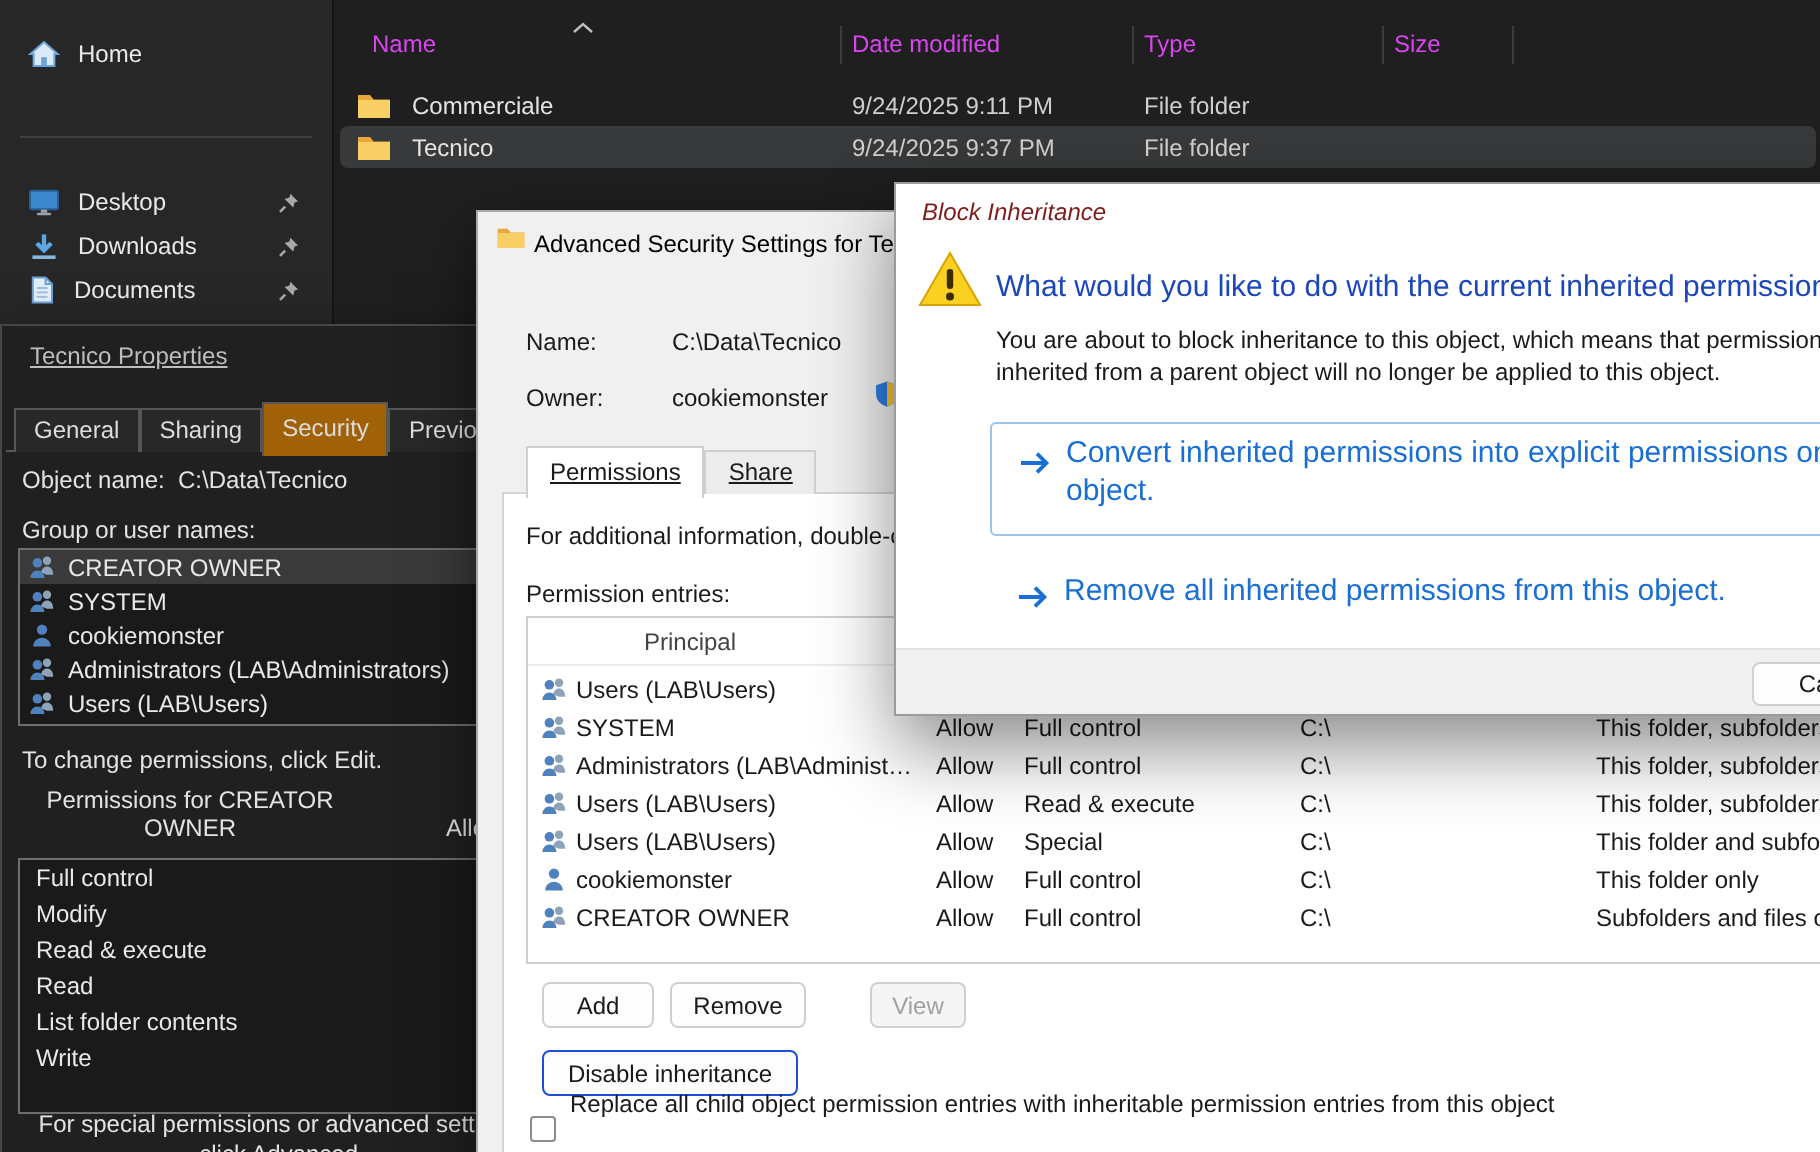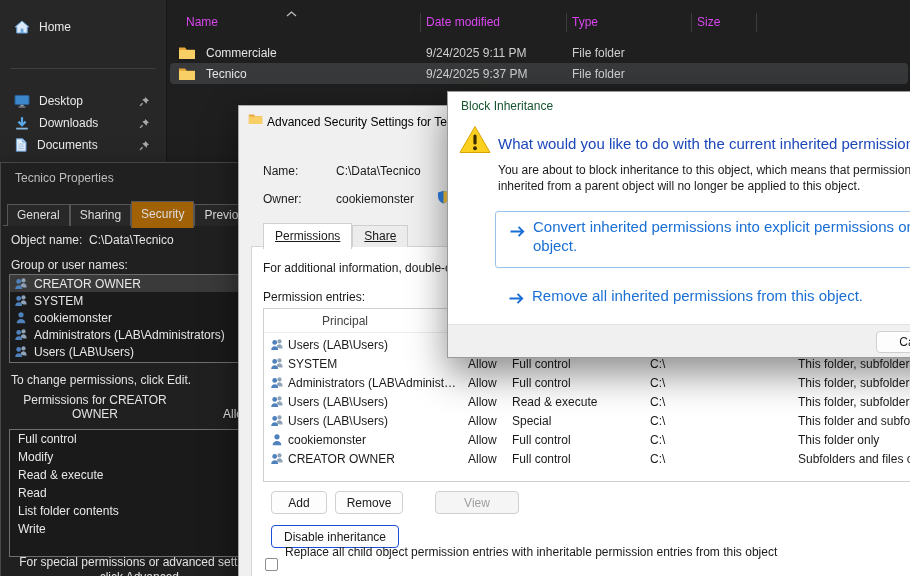--- a/index.html
+++ b/index.html
@@ -19,21 +19,21 @@
     color:#e4e4e4;border-radius:4px;}
   .file-row.sel{background:#38393a;}
   .file-row .ficon{margin-left:8px;display:flex;}
   .file-row .fname{margin-left:10px;}
   .file-row .fdate{position:absolute;left:256px;color:#cfcfcf;}
   .file-row .ftype{position:absolute;left:402px;color:#cfcfcf;}
 
   
   .props{left:0;top:162px;width:420px;height:414px;background:#202020;border:1px solid #474747;
     box-shadow:0 8px 22px rgba(0,0,0,.55);color:#e3e3e3;z-index:10;}
-  .props .ptitle{position:absolute;left:14px;top:8px;color:#bdbdbd;}
+  .props .ptitle{position:absolute;left:14px;top:8px;color:#bdbdbd;text-decoration:underline;}
   .ptabs{position:absolute;left:6px;top:38px;display:flex;align-items:flex-end;z-index:2;}
   .ptab{border:1px solid #565656;border-bottom:none;background:#282828;padding:3px 9px 4px;
     color:#dcdcdc;margin-bottom:2px;}
   .ptab.sel{background:#a16207;padding-top:5px;padding-bottom:7px;margin-bottom:0;}
   .ptab-line{position:absolute;left:2px;top:62px;width:416px;height:1px;background:#565656;z-index:1;}
   .plabel{position:absolute;color:#e3e3e3;text-align:center;}
   .plist{position:absolute;left:8px;width:330px;background:#1a1a1a;border:1px solid #6e6e6e;overflow:hidden;}
   .plist-item{height:17px;display:flex;align-items:center;gap:6px;padding-left:4px;color:#e8e8e8;}
   .plist-item.sel{background:#3a3a3a;}
   .plist2-item{height:18px;display:flex;align-items:center;padding-left:8px;color:#e8e8e8;}
@@ -64,21 +64,21 @@
   .abtn{position:absolute;height:23px;background:#fdfdfd;border:1px solid #d0d0d0;border-radius:4px;
     display:flex;align-items:center;justify-content:center;color:#1a1a1a;box-sizing:border-box;z-index:2;}
   .abtn.disabled{color:#a0a0a0;background:#f5f5f5;}
   .abtn.accent{border:1px solid #1d4ed8;}
   .chk{position:absolute;width:13px;height:13px;background:#fff;border:1px solid #8c8c8c;
     box-sizing:border-box;z-index:2;border-radius:2px;}
 
   
   .block{left:447px;top:91px;width:520px;height:265px;background:#fff;border:1px solid #9b9b9b;
     box-shadow:0 16px 36px rgba(0,0,0,.45);z-index:30;}
-  .block .btitle{position:absolute;left:13px;top:7px;color:#14532d;}
+  .block .btitle{position:absolute;left:13px;top:7px;color:#7f1d1d;font-style:italic;}
   .bheading{position:absolute;left:50px;top:43px;font-size:15px;color:#1c47ba;white-space:nowrap;}
   .bbody{position:absolute;left:50px;color:#1a1a1a;white-space:nowrap;}
   .opt-box{position:absolute;left:47px;top:119px;width:466px;height:57px;border:1px solid #9cc3e8;
     border-radius:3px;box-sizing:border-box;}
   .opt-arrow{position:absolute;display:flex;}
   .opt-text{position:absolute;font-size:15px;color:#1a6fd4;line-height:19px;}
   .bfooter{position:absolute;left:0;top:232px;width:100%;height:33px;background:#f0f0f0;
     border-top:1px solid #e2e2e2;box-sizing:border-box;}
 </style>
 </head>
@@ -401,21 +401,21 @@
         <span class="rprincipal">CREATOR OWNER</span>
         <span class="rtype">Allow</span>
         <span class="raccess">Full control</span>
         <span class="rinh">C:\</span>
         <span class="rapplies">Subfolders and files only</span>
       </div>
     </div>
 
     <div class="abtn" style="left:32px;top:385px;width:56px">Add</div>
     <div class="abtn" style="left:96px;top:385px;width:68px">Remove</div>
-    <div class="abtn disabled" style="left:196px;top:385px;width:84px">View</div>
+    <div class="abtn disabled" style="left:196px;top:385px;width:48px">View</div>
     <div class="abtn accent" style="left:32px;top:419px;width:128px">Disable inheritance</div>
 
     <div class="chk" style="left:26px;top:452px"></div>
     <span class="alabel" style="left:46px;top:439px;white-space:nowrap">Replace all child object permission entries with inheritable permission entries from this object</span>
   </div>
 
   <div class="block abs">
     <span class="btitle">Block Inheritance</span>
     <span class="abs" style="left:11px;top:33px"><svg width="32" height="29" viewBox="0 0 32 29">
           <path d="M16 1.5 31 27.5H1z" fill="#fcd020" stroke="#d9a300" stroke-width="1"></path>

